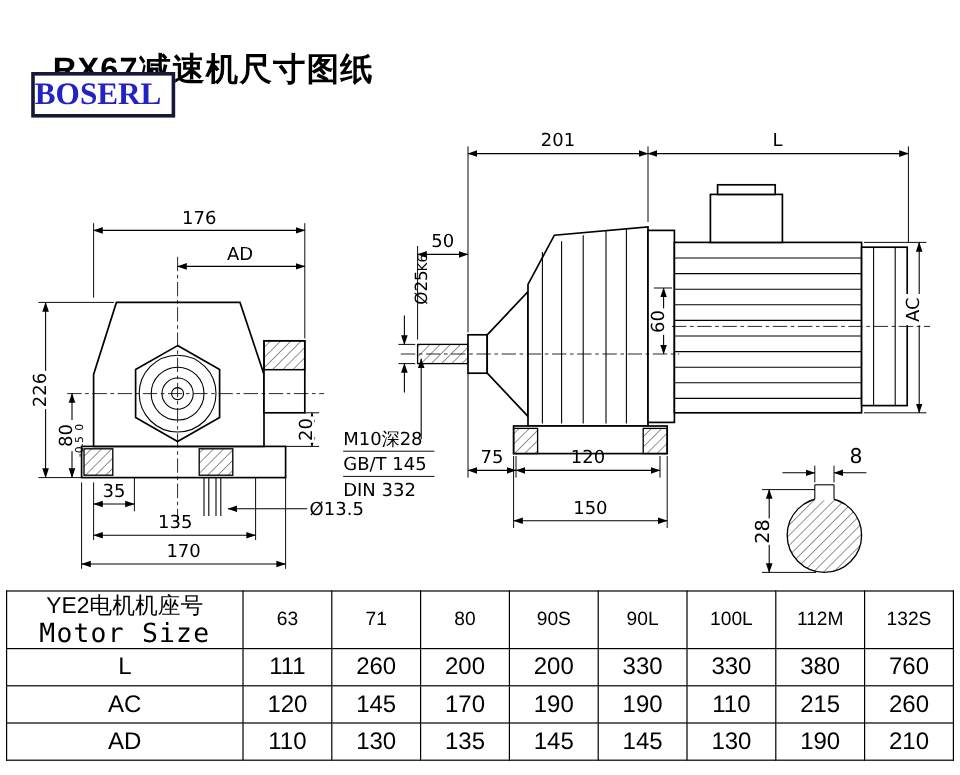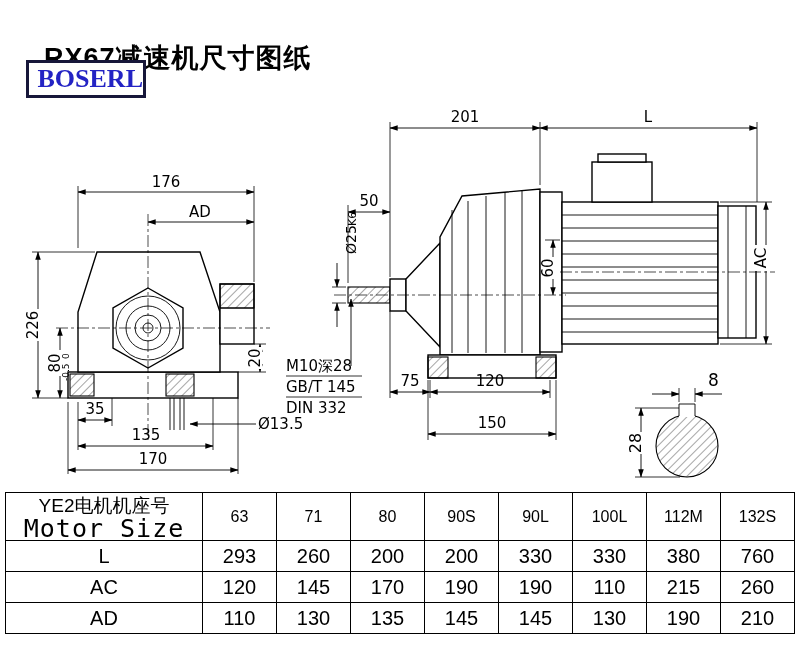--- a/index.html
+++ b/index.html
@@ -1,42 +1,42 @@
 <!DOCTYPE html>
 <html><head>
 <meta charset="utf-8">
 <style>
   * { margin:0; padding:0; box-sizing:border-box; }
   html,body { width:800px; height:646px; background:#fff; overflow:hidden; }
   body { position:relative; font-family:"Liberation Sans", sans-serif; color:#000; }
 
   .title { position:absolute; left:44px; top:12px; font-size:27px; font-weight:bold; letter-spacing:1px;margin-top:28px; }
   .logo { position:absolute; left:26px; top:60px; width:120px; height:38px;
-          border:3px solid #17173a; display:flex; align-items:center; justify-content:flex-end; background:#fff; }
+          border:3px solid #17173a; display:flex; align-items:center; justify-content:flex-start; background:#fff; }
   .logo span { font-family:"Liberation Serif", serif; font-weight:bold; font-size:26px; color:#2323c4; }
 
   svg.drawing { position:absolute; left:0; top:0; }
 
   .out  { fill:#fff; stroke:#000; stroke-width:1.4; stroke-linejoin:miter; }
   .thin { fill:none; stroke:#000; stroke-width:0.9; }
   .hatched { fill:url(#hatch); stroke:#000; stroke-width:1.1; }
   .cl   { fill:none; stroke:#000; stroke-width:0.7; stroke-dasharray:12 3 3 3; }
   .ext  { stroke:#000; stroke-width:0.8; }
   .dim  { stroke:#000; stroke-width:0.9; }
   .dimtext { font-family:"DejaVu Sans", sans-serif; font-size:15px; fill:#000; }
   .small { font-size:9px; }
   .mask { fill:#fff; stroke:none; }
 
   .dims-table { position:absolute; left:5px; top:492px; width:790px; border-collapse:collapse; table-layout:fixed; }
   .dims-table th, .dims-table td { border:1px solid #000; text-align:center; vertical-align:middle;
                                    font-weight:normal; padding:0; background:#fff; }
   .dims-table th { height:48px;text-align:center; }
   .dims-table td { font-size:20px; height:31px; }
   .hdr-cn { font-size:19px; line-height:23px; }
-  .hdr-en { font-family:"DejaVu Sans Mono", monospace; font-size:25px; line-height:23px; letter-spacing:1px; }
+  .hdr-en { font-family:"DejaVu Sans Mono", monospace; font-size:22px; line-height:23px; letter-spacing:1px; }
   .size-th { font-size:16px; }
 </style>
 </head>
 <body>
 
 <div class="title">RX67减速机尺寸图纸</div>
 <div class="logo">
   <span>BOSERL</span>
 </div>
 
@@ -267,21 +267,21 @@
     <th class="size-th">71</th>
     <th class="size-th">80</th>
     <th class="size-th">90S</th>
     <th class="size-th">90L</th>
     <th class="size-th">100L</th>
     <th class="size-th">112M</th>
     <th class="size-th">132S</th>
   </tr>
   <tr>
     <td>L</td>
-    <td>293</td>
+    <td>111</td>
     <td>260</td>
     <td>200</td>
     <td>200</td>
     <td>330</td>
     <td>330</td>
     <td>380</td>
     <td>760</td>
   </tr>
   <tr>
     <td>AC</td>

